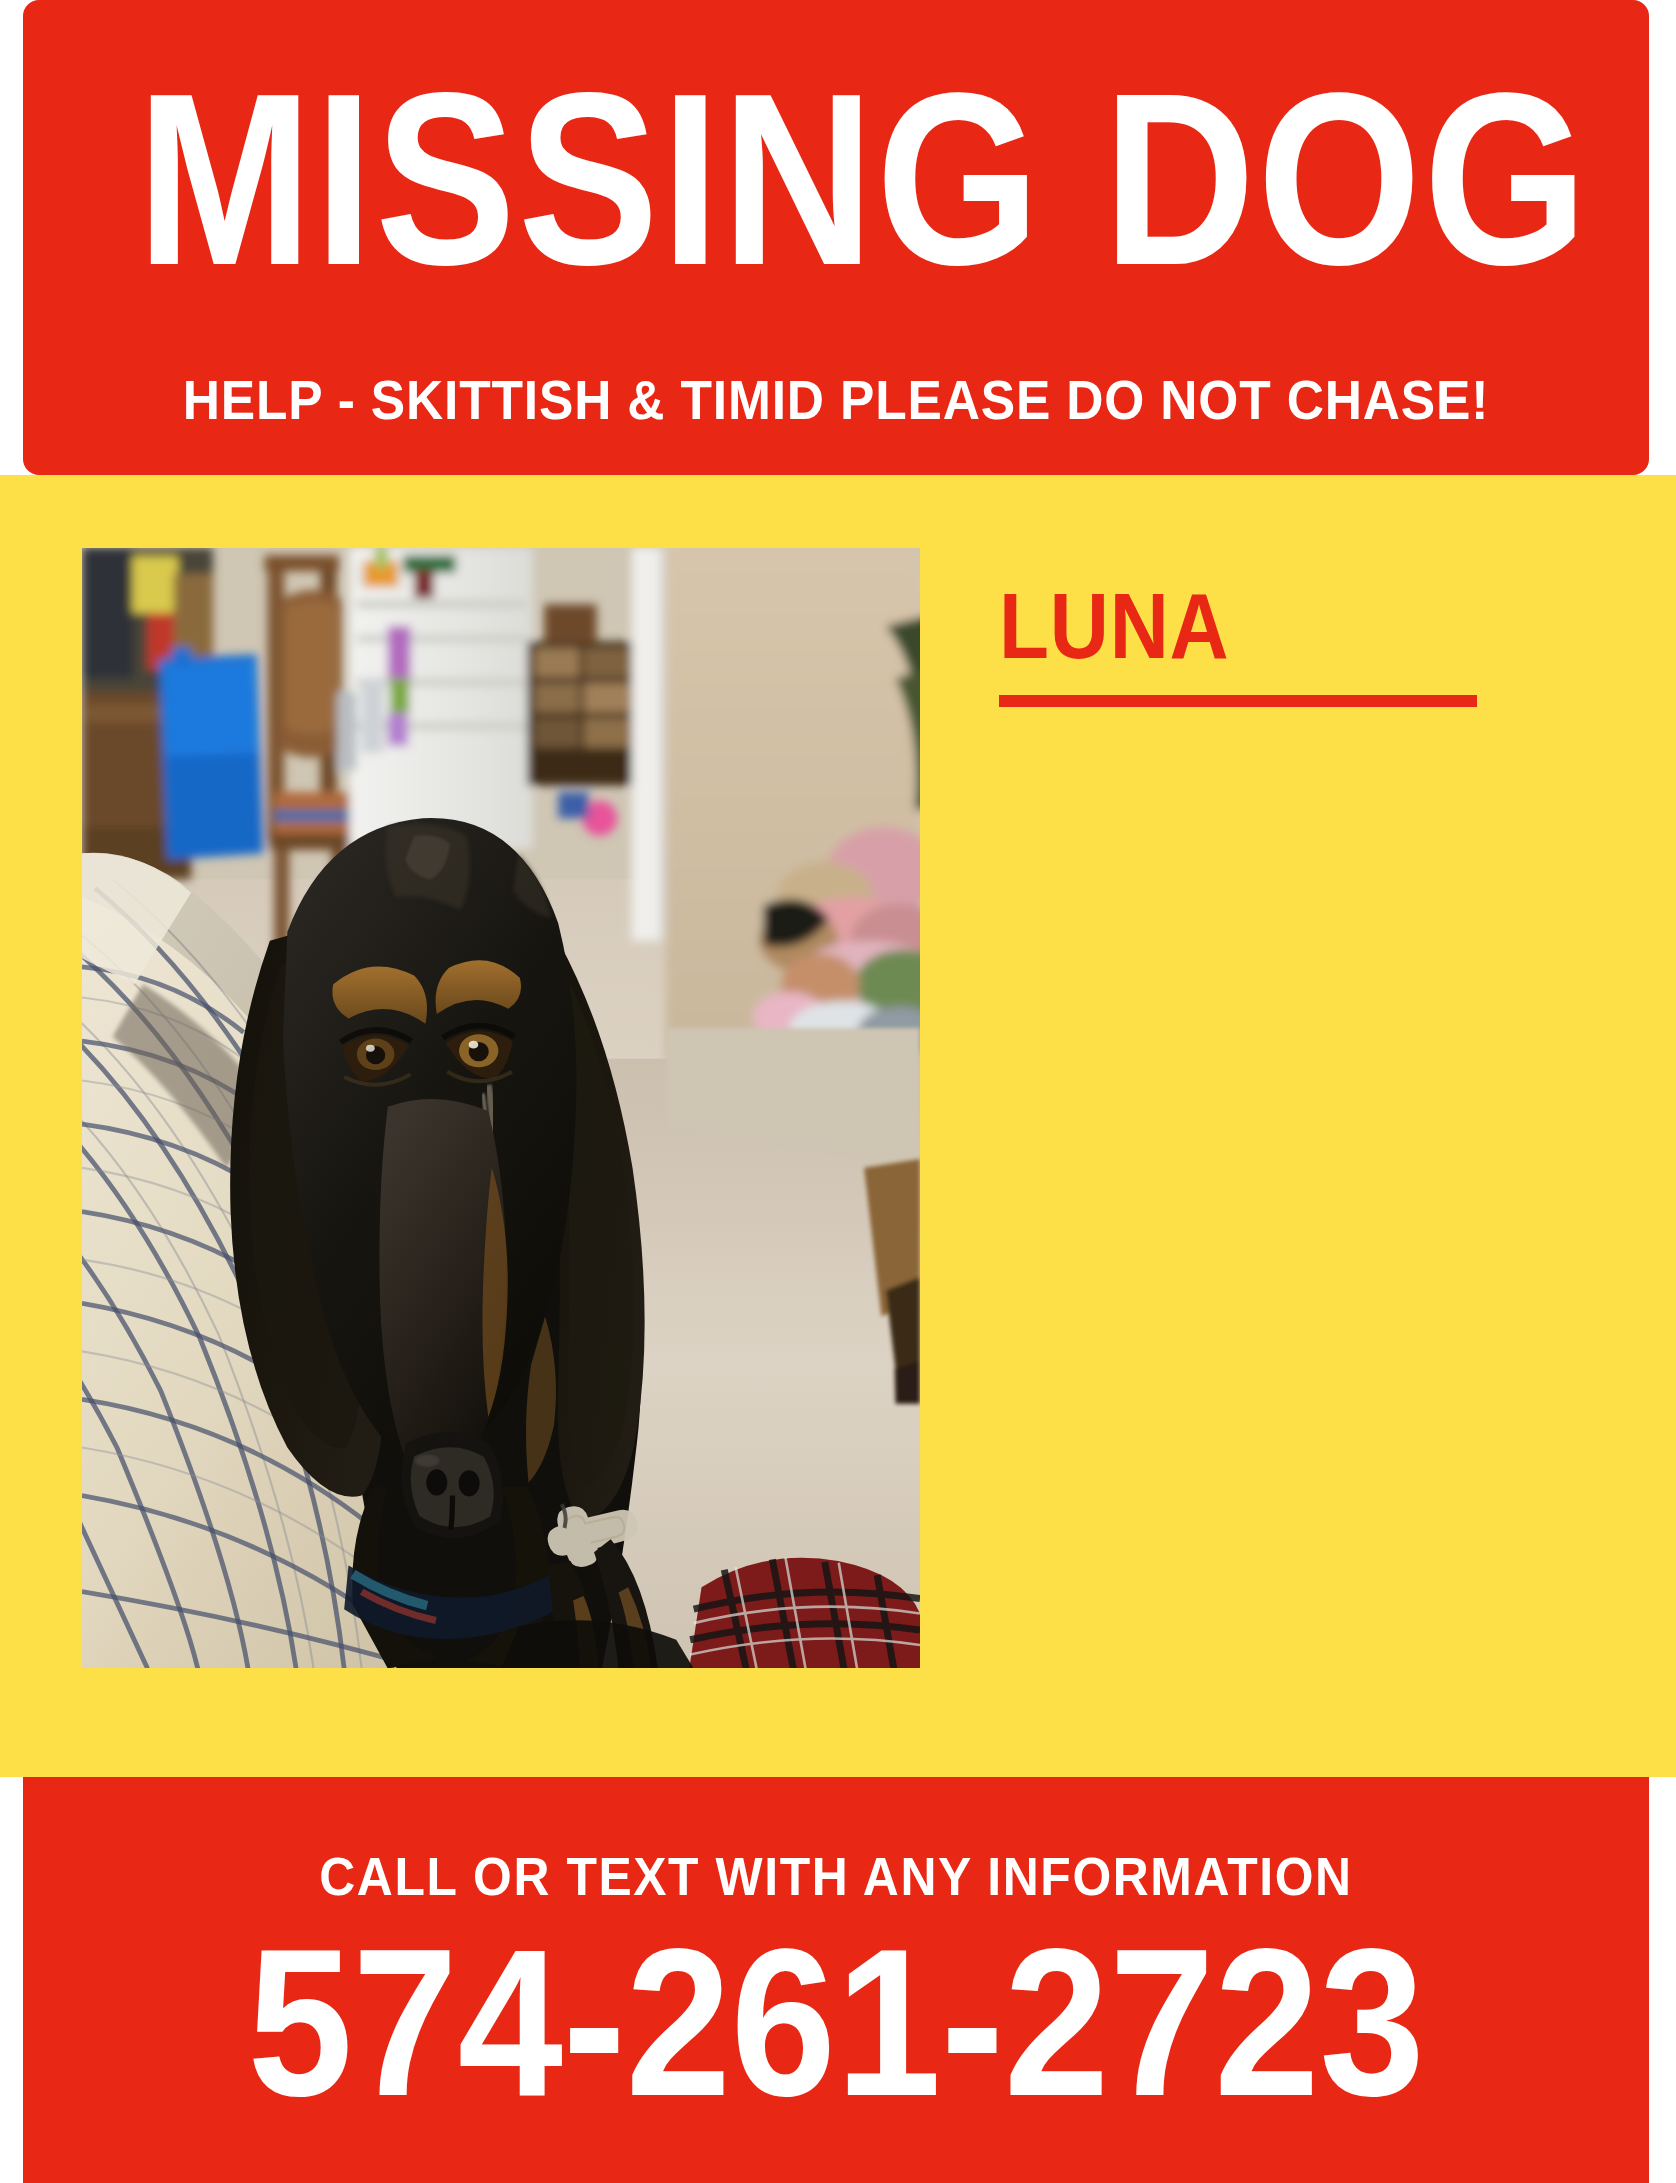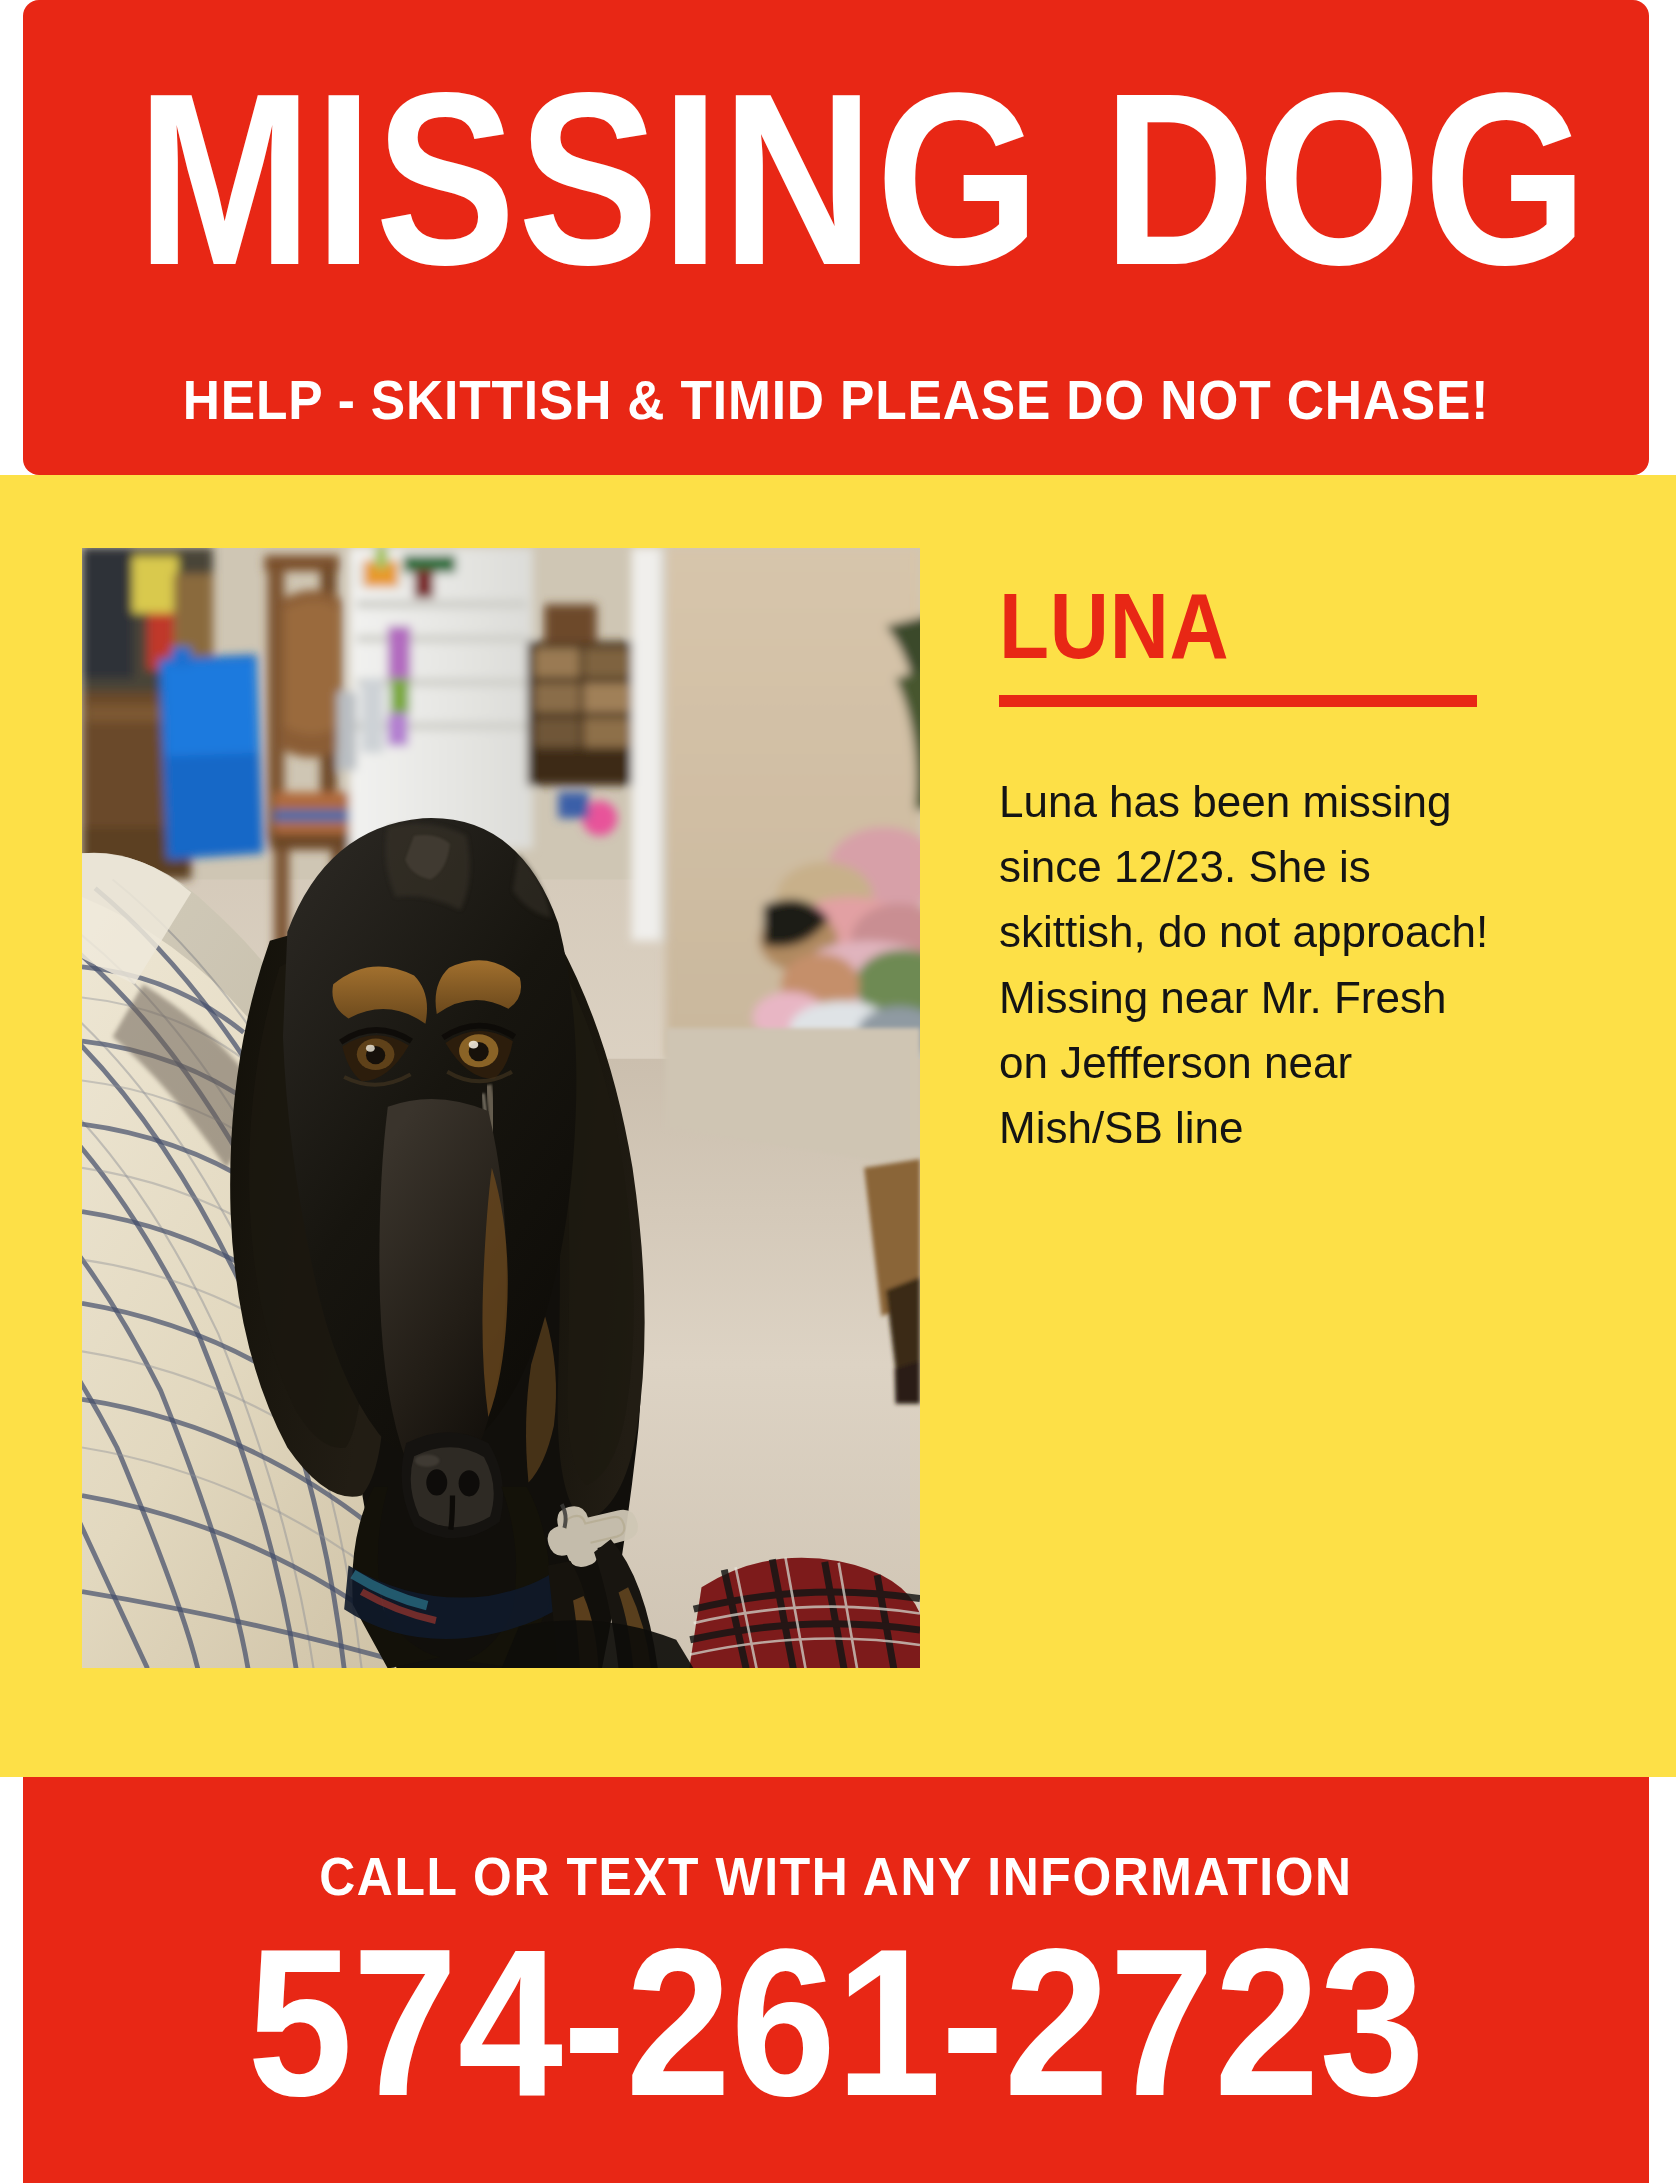--- a/index.html
+++ b/index.html
@@ -487,21 +487,20 @@
         <rect x="0" y="0" width="1918" height="2566" fill="none"></rect>
       </svg>
     </div>
 
     <div class="info-panel">
       <div class="pet-name">LUNA</div>
 
 
       <div class="divider"></div>
 
-      <div class="description">Luna has been missing since 12/23. She is skittish, do not approach! Missing near Mr. Fresh on Jeffferson near Mish/SB line</div>
     </div>
 
   </div>
 
   <div class="footer-band">
     <div class="footer-call">CALL OR TEXT WITH ANY INFORMATION</div>
     <div class="footer-phone">574-261-2723</div>
   </div>
 
 </div>

